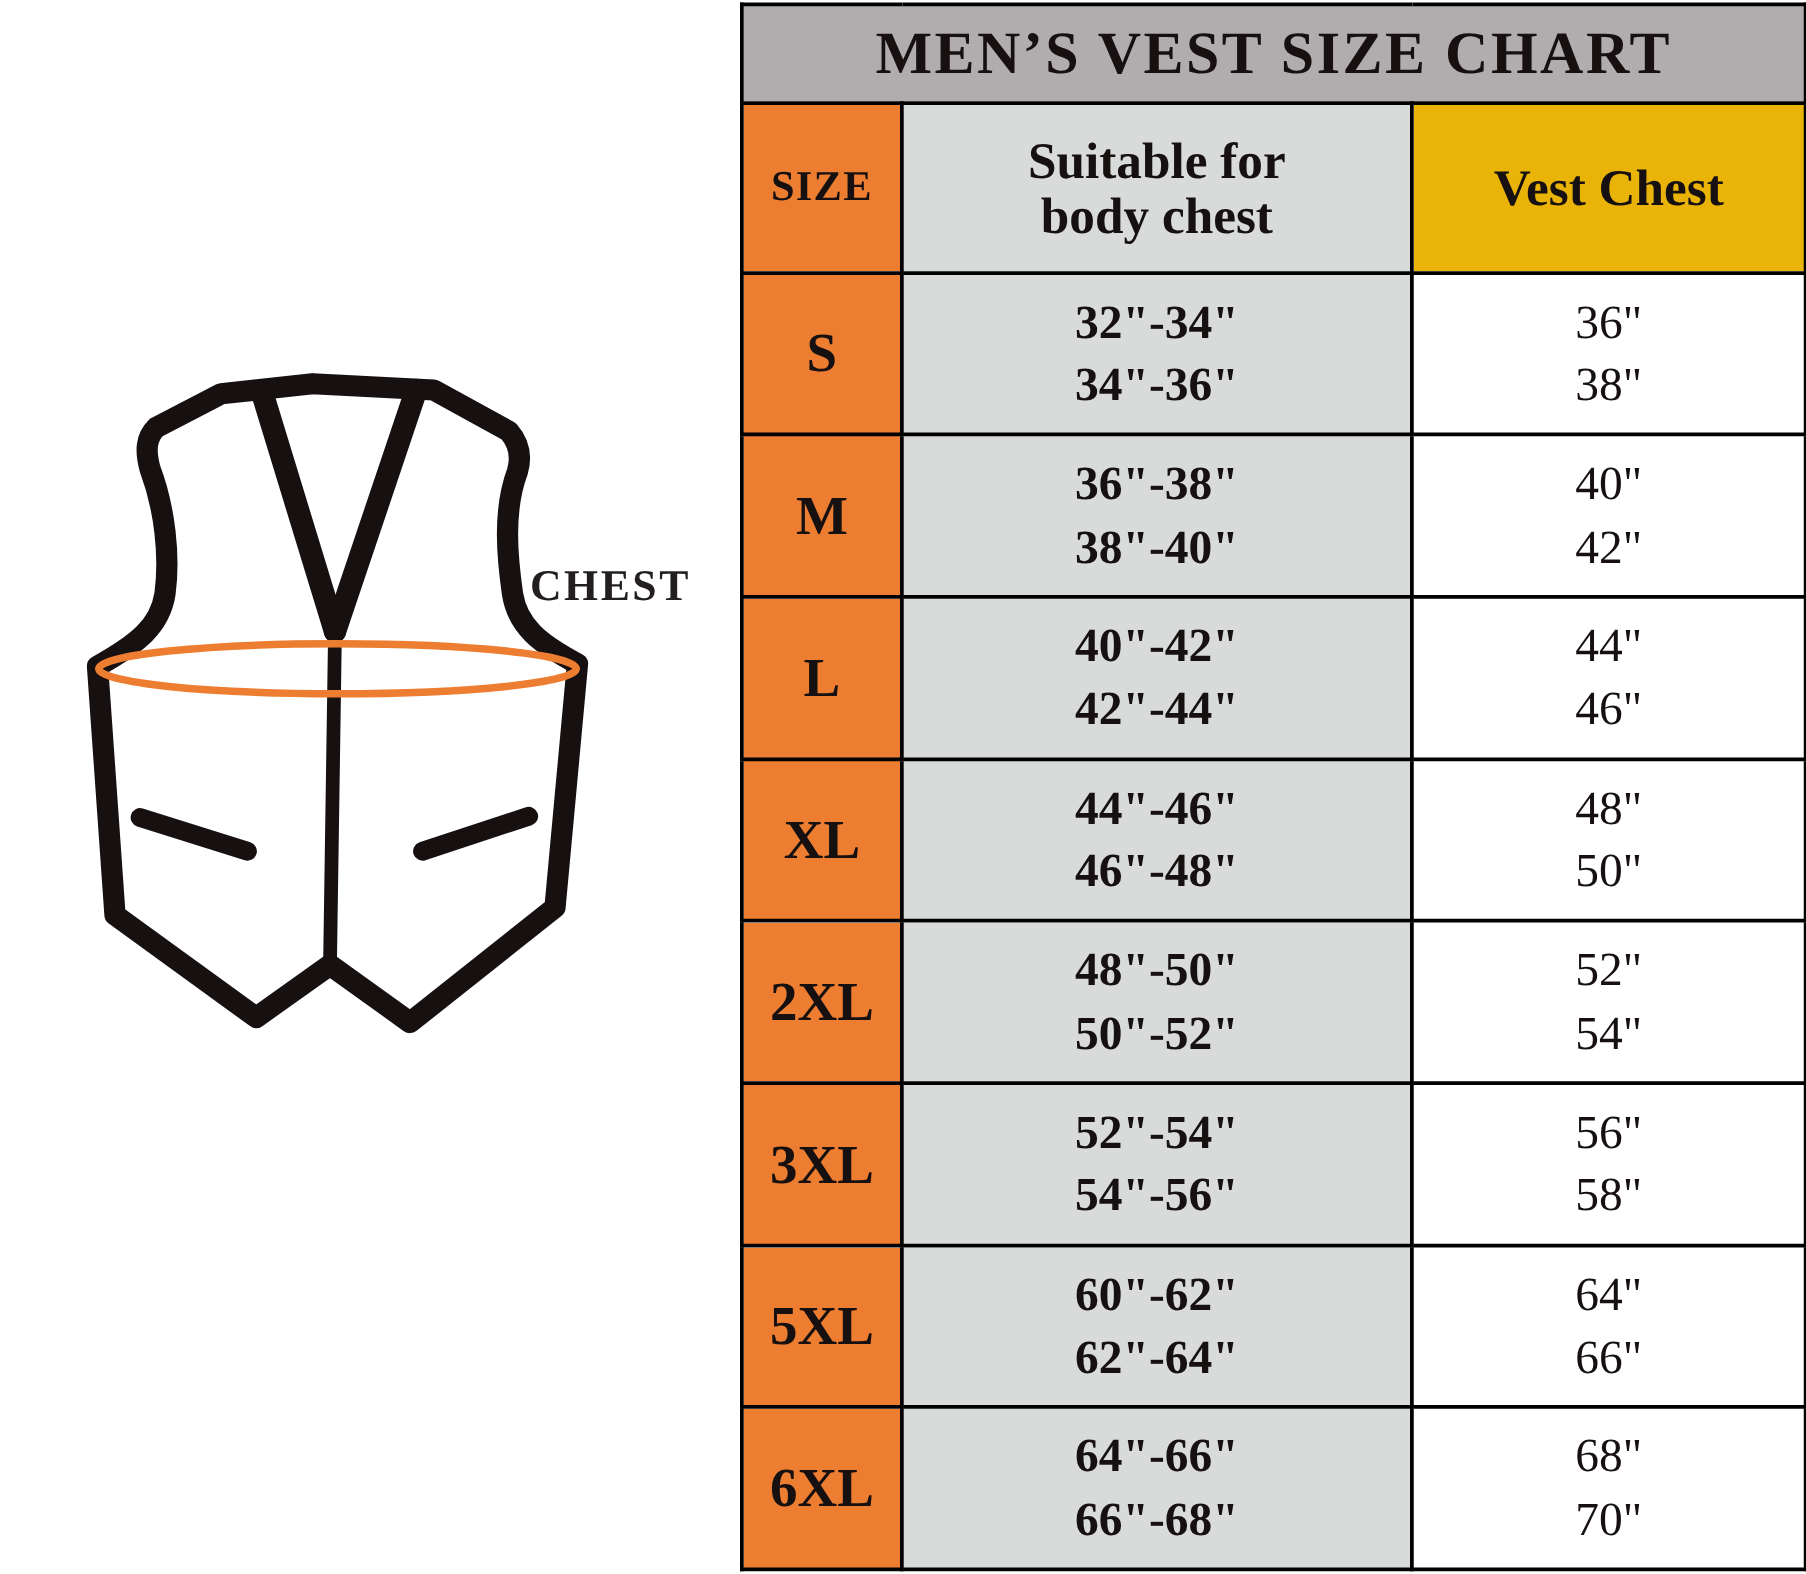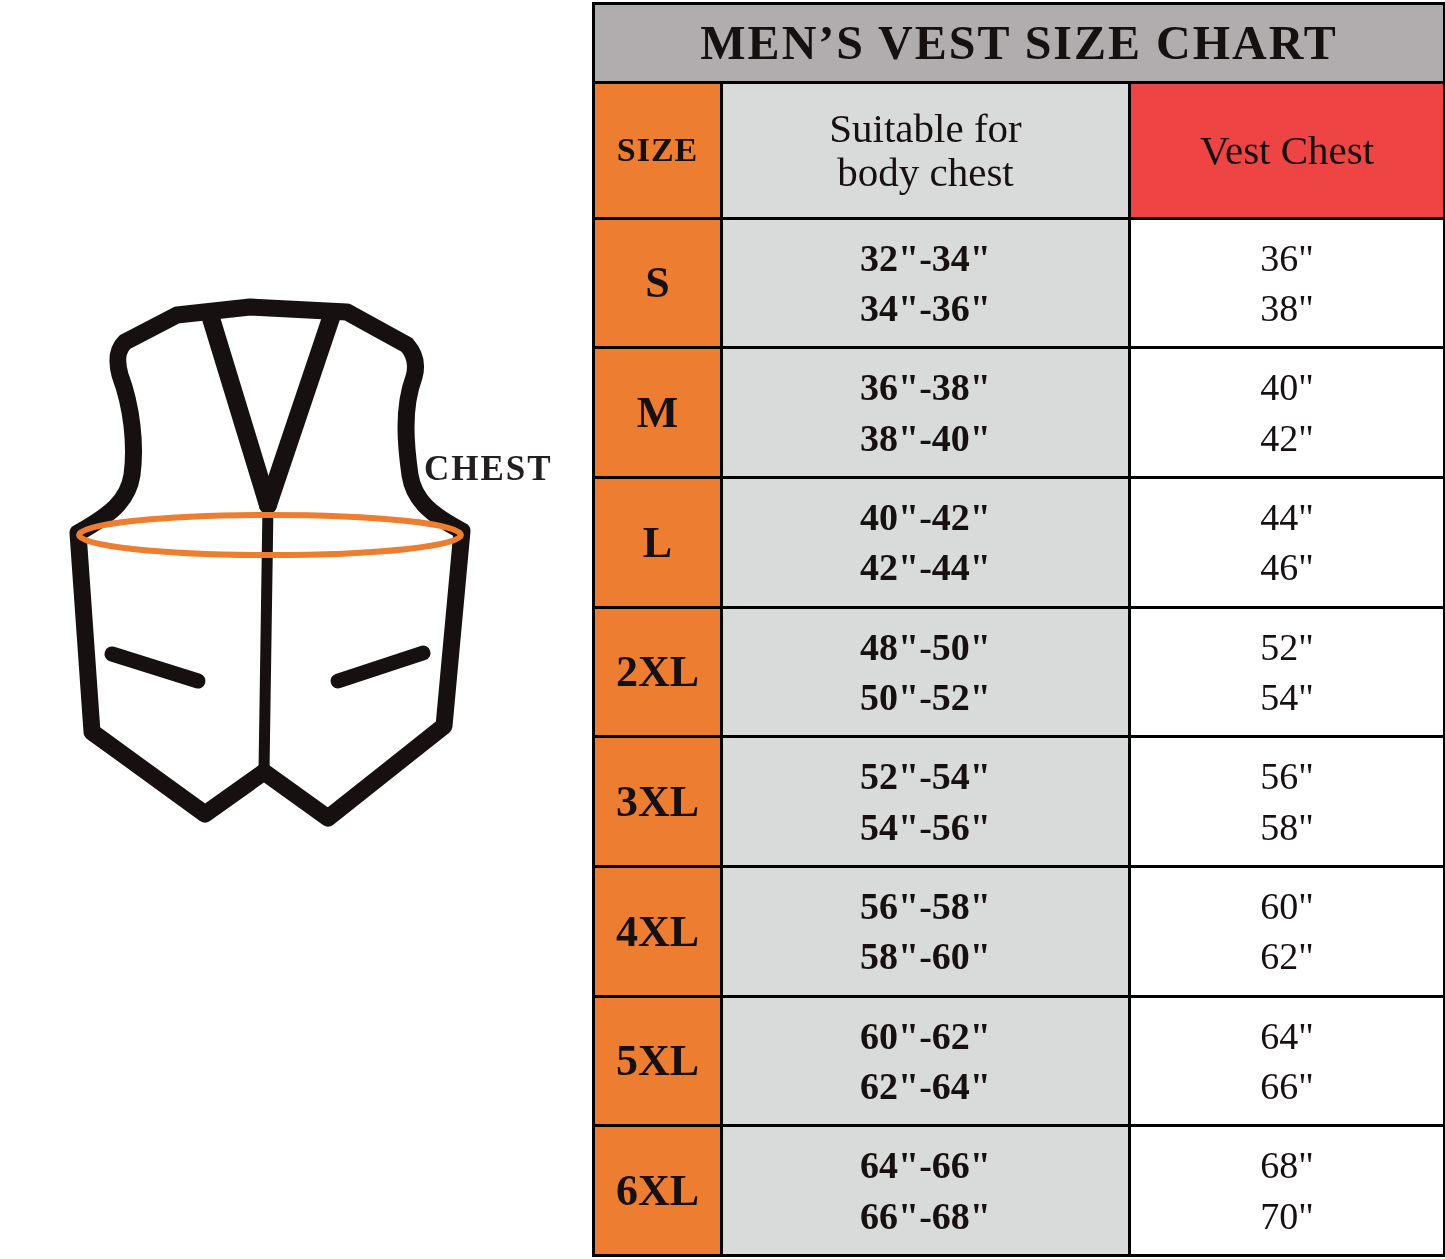--- a/index.html
+++ b/index.html
@@ -46,25 +46,25 @@
     background:var(--title-gray);
     font-size:48px;font-weight:bold;letter-spacing:2px;
   }
   tr.header-row{height:112px;}
   th.size-head{
     background:var(--orange);
     font-size:34px;font-weight:bold;letter-spacing:1px;
   }
   th.body-head{
     background:var(--cell-gray);
-    font-size:41px;font-weight:normal;line-height:1.08;
+    font-size:41px;font-weight:bold;line-height:1.08;
   }
   th.vest-head{
-    background:#ef4444;
-    font-size:41px;font-weight:normal;
+    background:#eab308;
+    font-size:41px;font-weight:bold;
   }
   tr.data-row{height:107px;}
   td.size-cell{
     background:var(--orange);
     font-size:44px;font-weight:bold;
   }
   td.body-cell{background:var(--cell-gray);padding:0;}
   td.vest-cell{background:#ffffff;padding:0;}
   .two-lines{
     display:flex;flex-direction:column;justify-content:space-around;
@@ -168,20 +168,35 @@
               </div>
             </td>
         <td class="vest-cell">
               <div class="two-lines">
           <span class="vest-val">44"</span>
           <span class="vest-val">46"</span>
               </div>
             </td>
       </tr>
 
+      <tr class="data-row">
+        <td class="size-cell">XL</td>
+        <td class="body-cell">
+              <div class="two-lines">
+          <span class="body-val">44"-46"</span>
+          <span class="body-val">46"-48"</span>
+              </div>
+            </td>
+        <td class="vest-cell">
+              <div class="two-lines">
+          <span class="vest-val">48"</span>
+          <span class="vest-val">50"</span>
+              </div>
+            </td>
+      </tr>
 
       <tr class="data-row">
         <td class="size-cell">2XL</td>
         <td class="body-cell">
               <div class="two-lines">
           <span class="body-val">48"-50"</span>
           <span class="body-val">50"-52"</span>
               </div>
             </td>
         <td class="vest-cell">
@@ -201,35 +216,20 @@
               </div>
             </td>
         <td class="vest-cell">
               <div class="two-lines">
           <span class="vest-val">56"</span>
           <span class="vest-val">58"</span>
               </div>
             </td>
       </tr>
 
-      <tr class="data-row">
-        <td class="size-cell">4XL</td>
-        <td class="body-cell">
-              <div class="two-lines">
-          <span class="body-val">56"-58"</span>
-          <span class="body-val">58"-60"</span>
-              </div>
-            </td>
-        <td class="vest-cell">
-              <div class="two-lines">
-          <span class="vest-val">60"</span>
-          <span class="vest-val">62"</span>
-              </div>
-            </td>
-      </tr>
 
       <tr class="data-row">
         <td class="size-cell">5XL</td>
         <td class="body-cell">
               <div class="two-lines">
           <span class="body-val">60"-62"</span>
           <span class="body-val">62"-64"</span>
               </div>
             </td>
         <td class="vest-cell">

